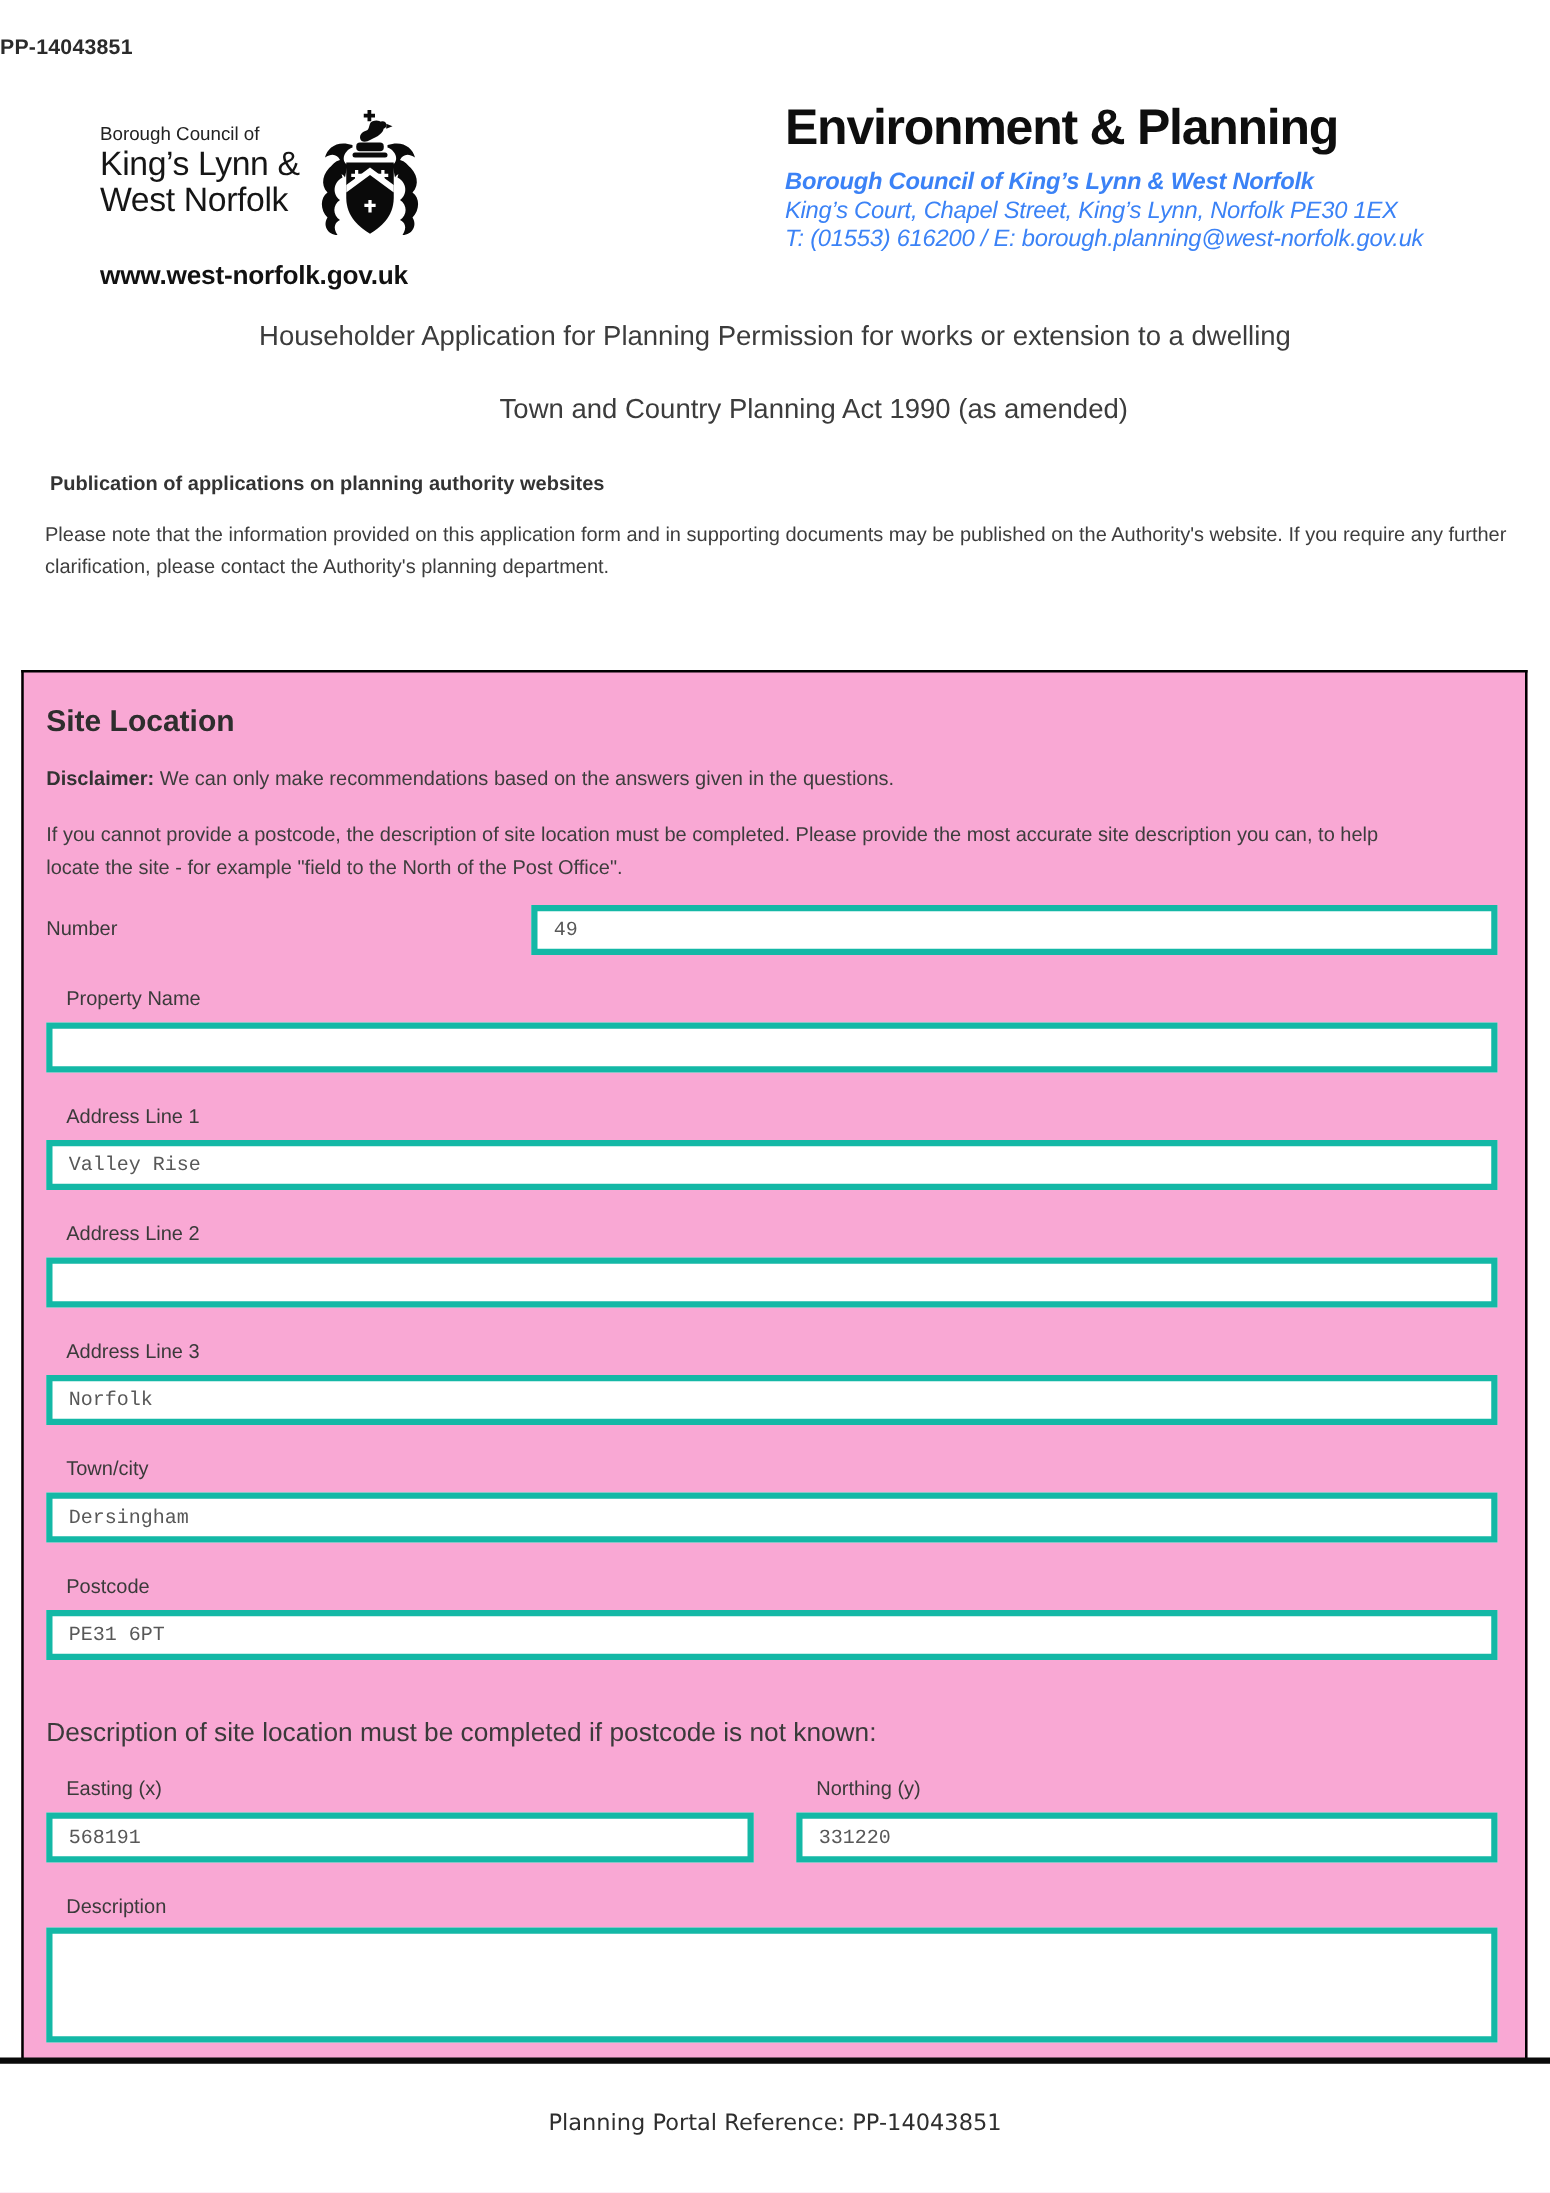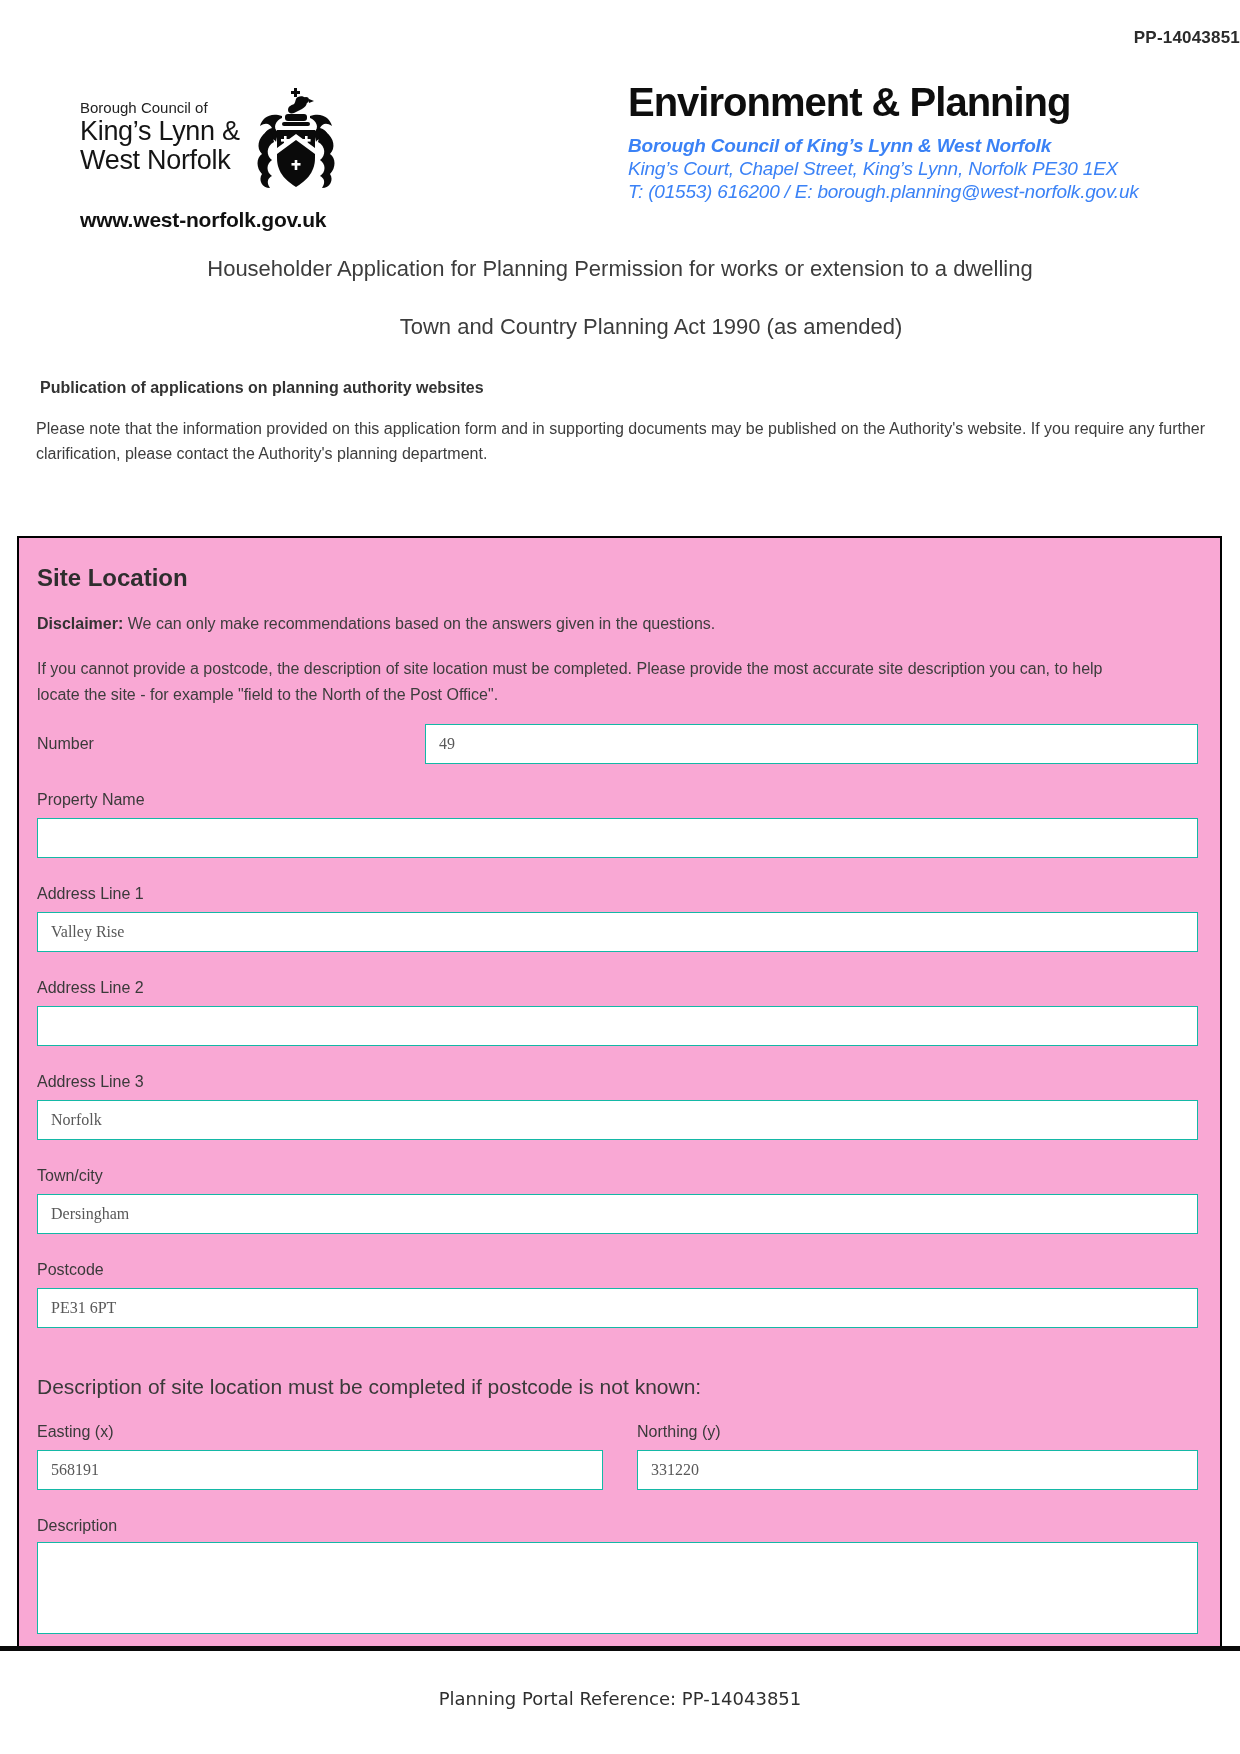--- a/index.html
+++ b/index.html
@@ -7,21 +7,21 @@
     position:relative;
     width:1240px;height:1754px;
     background:#ffffff;
     font-family:"Liberation Sans",sans-serif;
     color:#2e2e2e;
     overflow:hidden;
   }
   
   .top-ref{
     position:absolute;top:28px;left:0;width:100%;
-    text-align:right;font-size:17px;font-weight:bold;color:#2b2b2b;
+    text-align:left;font-size:17px;font-weight:bold;color:#2b2b2b;
     letter-spacing:.2px;
   }
   
   .logo-block{position:absolute;left:80px;top:98px;}
   .logo-row{display:flex;flex-direction:row;align-items:flex-start;}
   .logo-text{display:flex;flex-direction:column;}
   .logo-pre{font-size:15px;color:#222;line-height:19px;}
   .logo-name{font-size:27px;color:#151515;line-height:29px;letter-spacing:-.3px;}
   .crest{margin-left:12px;margin-top:-10px;}
   .logo-web{font-size:21px;font-weight:bold;color:#111;margin-top:12px;letter-spacing:-.2px;}
@@ -48,25 +48,25 @@
     overflow:hidden;
     background:#f9a8d4;
   }
   .site-heading{margin:26px 0 0;font-size:24px;font-weight:bold;color:#2e2e2e;line-height:28px;}
   .disclaimer{margin:22px 0 0;font-size:16px;color:#3d3d3d;line-height:20px;}
   .disclaimer strong{color:#333;}
   .help{margin:22px 0 0;font-size:16px;color:#3d3d3d;line-height:26px;padding-right:56px;}
   .row-inline{display:flex;align-items:center;margin-top:16px;}
   .row-inline + .row-inline{margin-top:18px;}
   .lbl-inline{width:388px;flex:0 0 388px;font-size:16px;color:#3a3a3a;}
-  .lbl{margin:26px 0 0;font-size:16px;color:#3a3a3a;line-height:19px;}
+  .lbl{margin:26px 16px 0;font-size:16px;color:#3a3a3a;line-height:19px;}
   .inp{
     box-sizing:border-box;height:40px;width:100%;
-    border:1px solid #14b8a6;border-radius:0;background:#fff;
-    font-family:Liberation Serif, serif;font-size:16px;color:#585858;
+    border:5px solid #14b8a6;border-radius:0;background:#fff;
+    font-family:Liberation Mono, monospace;font-size:16px;color:#585858;
     padding:12px 13px;outline:none;display:block;
   }
   .inp-flex{flex:1;}
   .inp-full{margin-top:9px;}
   .desc-heading{margin:46px 0 0;font-size:21px;font-weight:normal;color:#3a3a3a;line-height:26px;}
   .coords{display:grid;grid-template-columns:566px 1fr;column-gap:34px;margin-top:22px;}
   .coord-col .lbl{margin-top:0;}
   textarea.inp{height:92px;resize:none;padding-top:10px;margin-top:7px;}
   
   .page-cut{position:absolute;top:1646px;left:0;width:100%;height:5px;background:#0a0a0a;}

